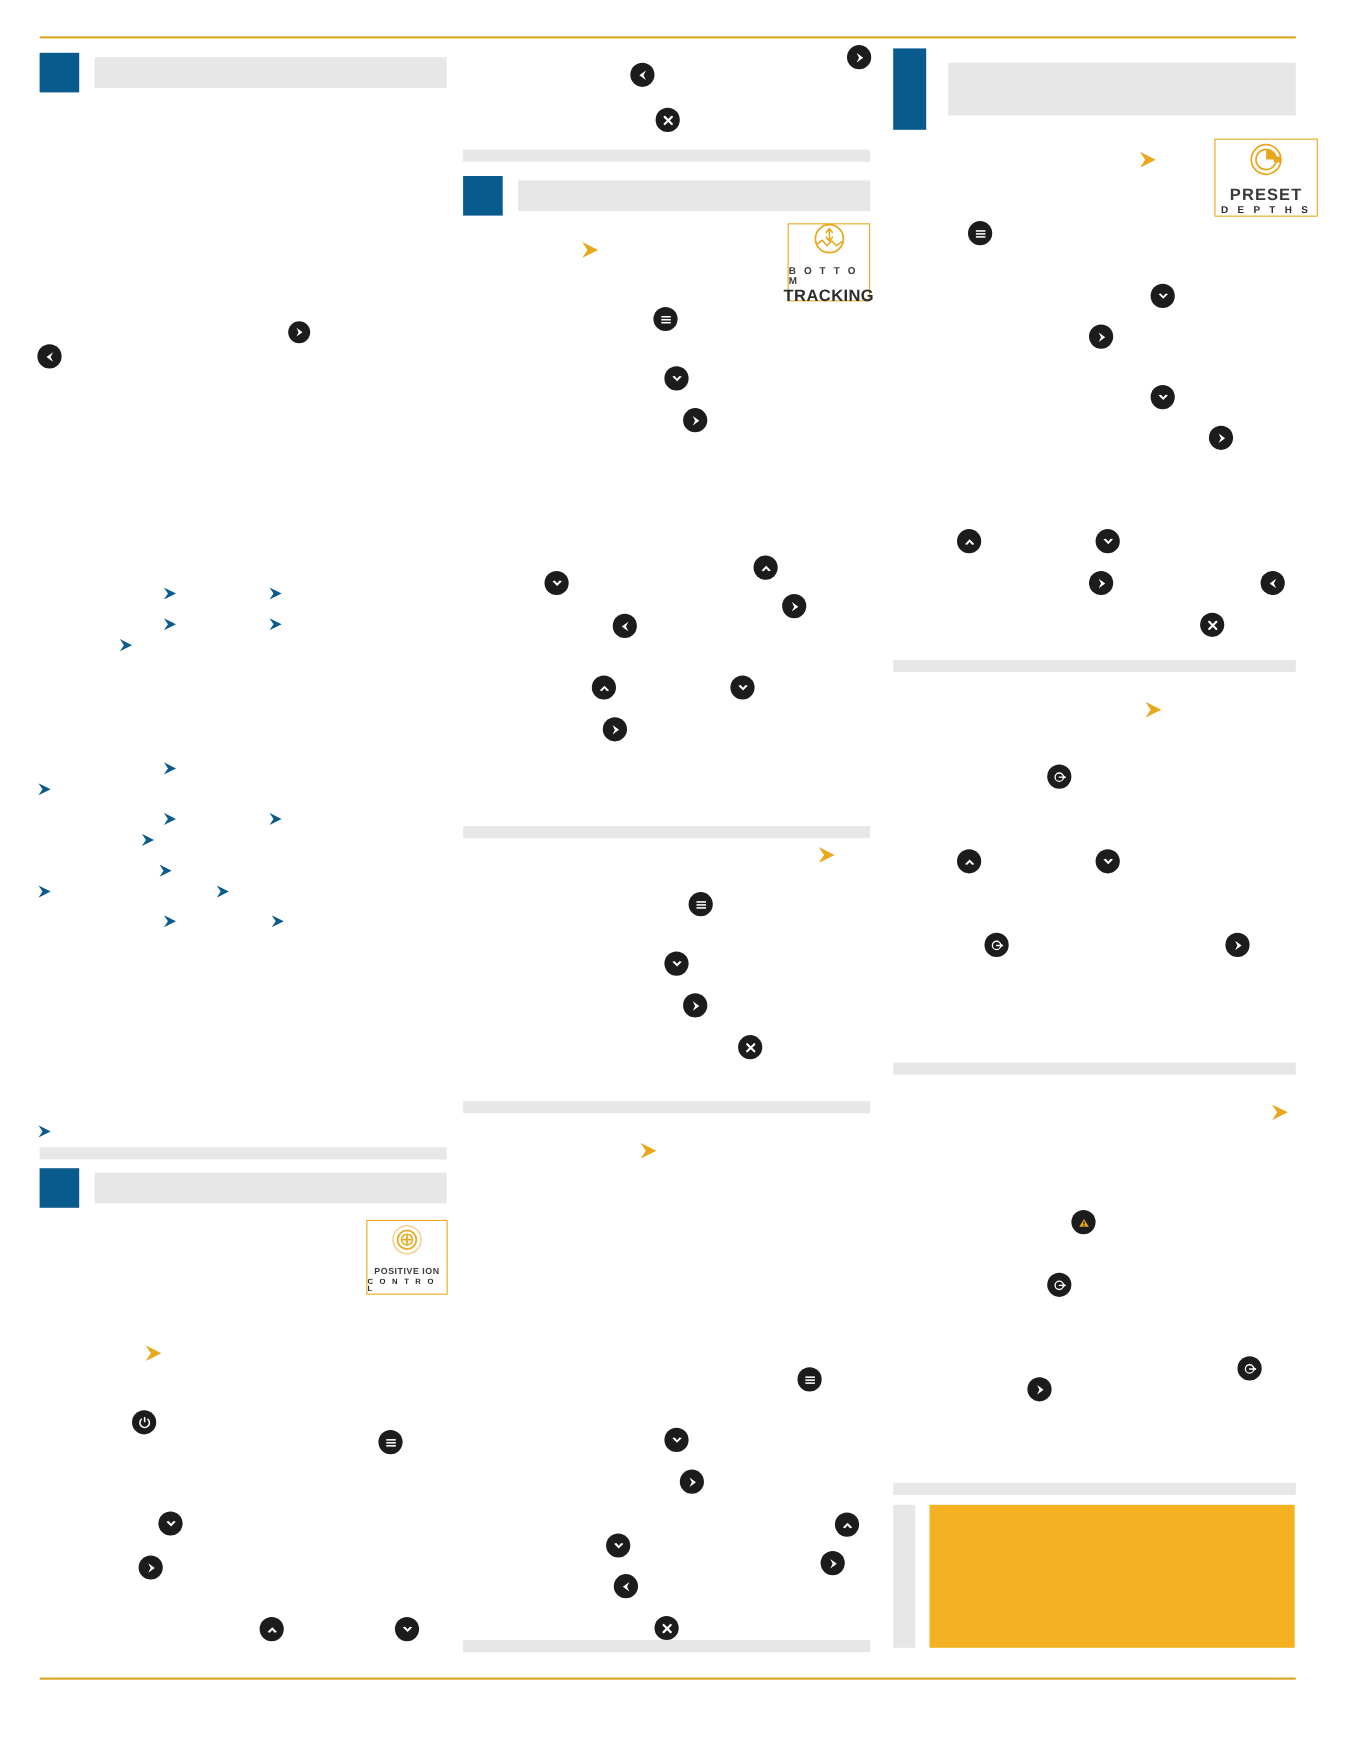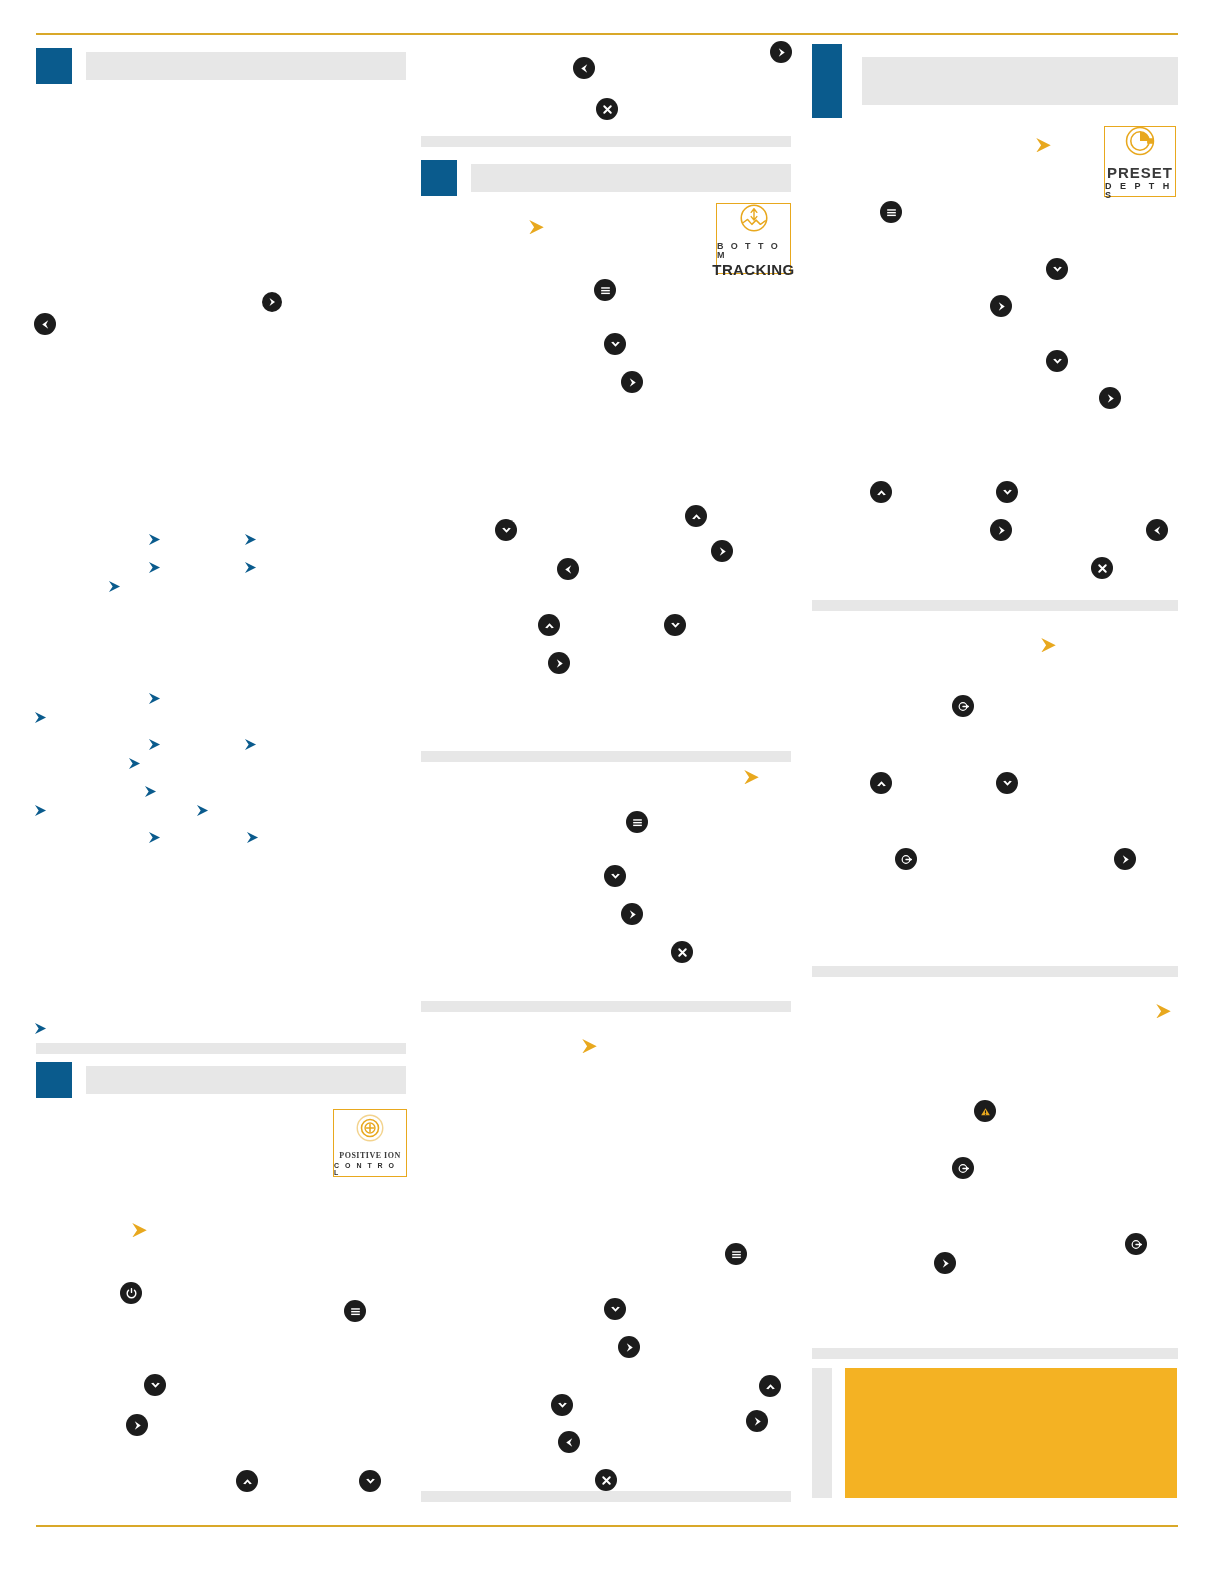--- a/index.html
+++ b/index.html
@@ -37,21 +37,21 @@
   }
   .badge .bsym{display:block;}
   .badge .bl1{
     font-size:9px;font-weight:700;letter-spacing:2.4px;color:#3a3a3a;
     line-height:1;margin-top:3px;font-family:"Liberation Sans", sans-serif;
   }
   .badge .bl2{
     font-size:15px;font-weight:700;letter-spacing:0.4px;color:#2c2c2c;
     line-height:1;margin-top:2px;font-family:"Liberation Sans", sans-serif;
   }
-  .badge.small .bl1{font-size:8px;letter-spacing:0.5px;font-family:Liberation Serif, serif;}
+  .badge.small .bl1{font-size:8px;letter-spacing:0.5px;}
   .badge.small .bl2{font-size:7px;letter-spacing:2px;margin-top:2px;}
   .badge.preset .bl1{font-size:15px;letter-spacing:1px;}
   .badge.preset .bl2{font-size:9px;letter-spacing:3px;font-weight:700;}
 
   
   .callout{position:absolute;background:#f4b223;}
   .callout-tab{position:absolute;background:#e7e7e7;}
 </style>
 </head>
 <body>
@@ -483,21 +483,21 @@
       </div>
       <div class="badge" style="left: 716px; top: 203px; width: 75px; height: 71px; border-color: rgb(232, 168, 30);">
         <span class="bsym"><svg width="34" height="34" viewBox="0 0 48 48">
             <circle cx="24" cy="24" r="18" stroke="#e8a81e" stroke-width="2.2" fill="none"></circle>
             <path d="M24 12 L24 26 M20 22 L24 27 L28 22 M20 16 L24 11 L28 16" stroke="#e8a81e" stroke-width="2" fill="none" stroke-linecap="round" stroke-linejoin="round"></path>
             <path d="M8 31 L15 26 L21 33 L27 27 L33 33 L40 28" stroke="#e8a81e" stroke-width="2" fill="none" stroke-linecap="round" stroke-linejoin="round"></path>
           </svg></span>
         <div class="bl1">B O T T O M</div>
         <div class="bl2">TRACKING</div>
       </div>
-      <div class="badge preset" style="left: 1104px; top: 126px; width: 72px; height: 71px; border-color: rgb(232, 168, 30);">
+      <div class="badge preset" style="left: 1104px; top: 126px; width: 94px; height: 71px; border-color: rgb(232, 168, 30);">
         <span class="bsym"><svg width="34" height="34" viewBox="0 0 48 48">
             <circle cx="24" cy="24" r="19" stroke="#e8a81e" stroke-width="2.2" fill="none"></circle>
             <circle cx="24" cy="24" r="13" stroke="#e8a81e" stroke-width="2.2" fill="none"></circle>
             <path d="M24 24 L24 11 A13 13 0 0 1 37 24 Z" fill="#e8a81e"></path>
             <rect x="34" y="20" width="9" height="8" fill="#e8a81e" rx="1"></rect>
           </svg></span>
         <div class="bl1">PRESET</div>
         <div class="bl2">D E P T H S</div>
       </div>
       <div class="badge small" style="left: 333px; top: 1109px; width: 74px; height: 68px; border-color: rgb(232, 168, 30);">

